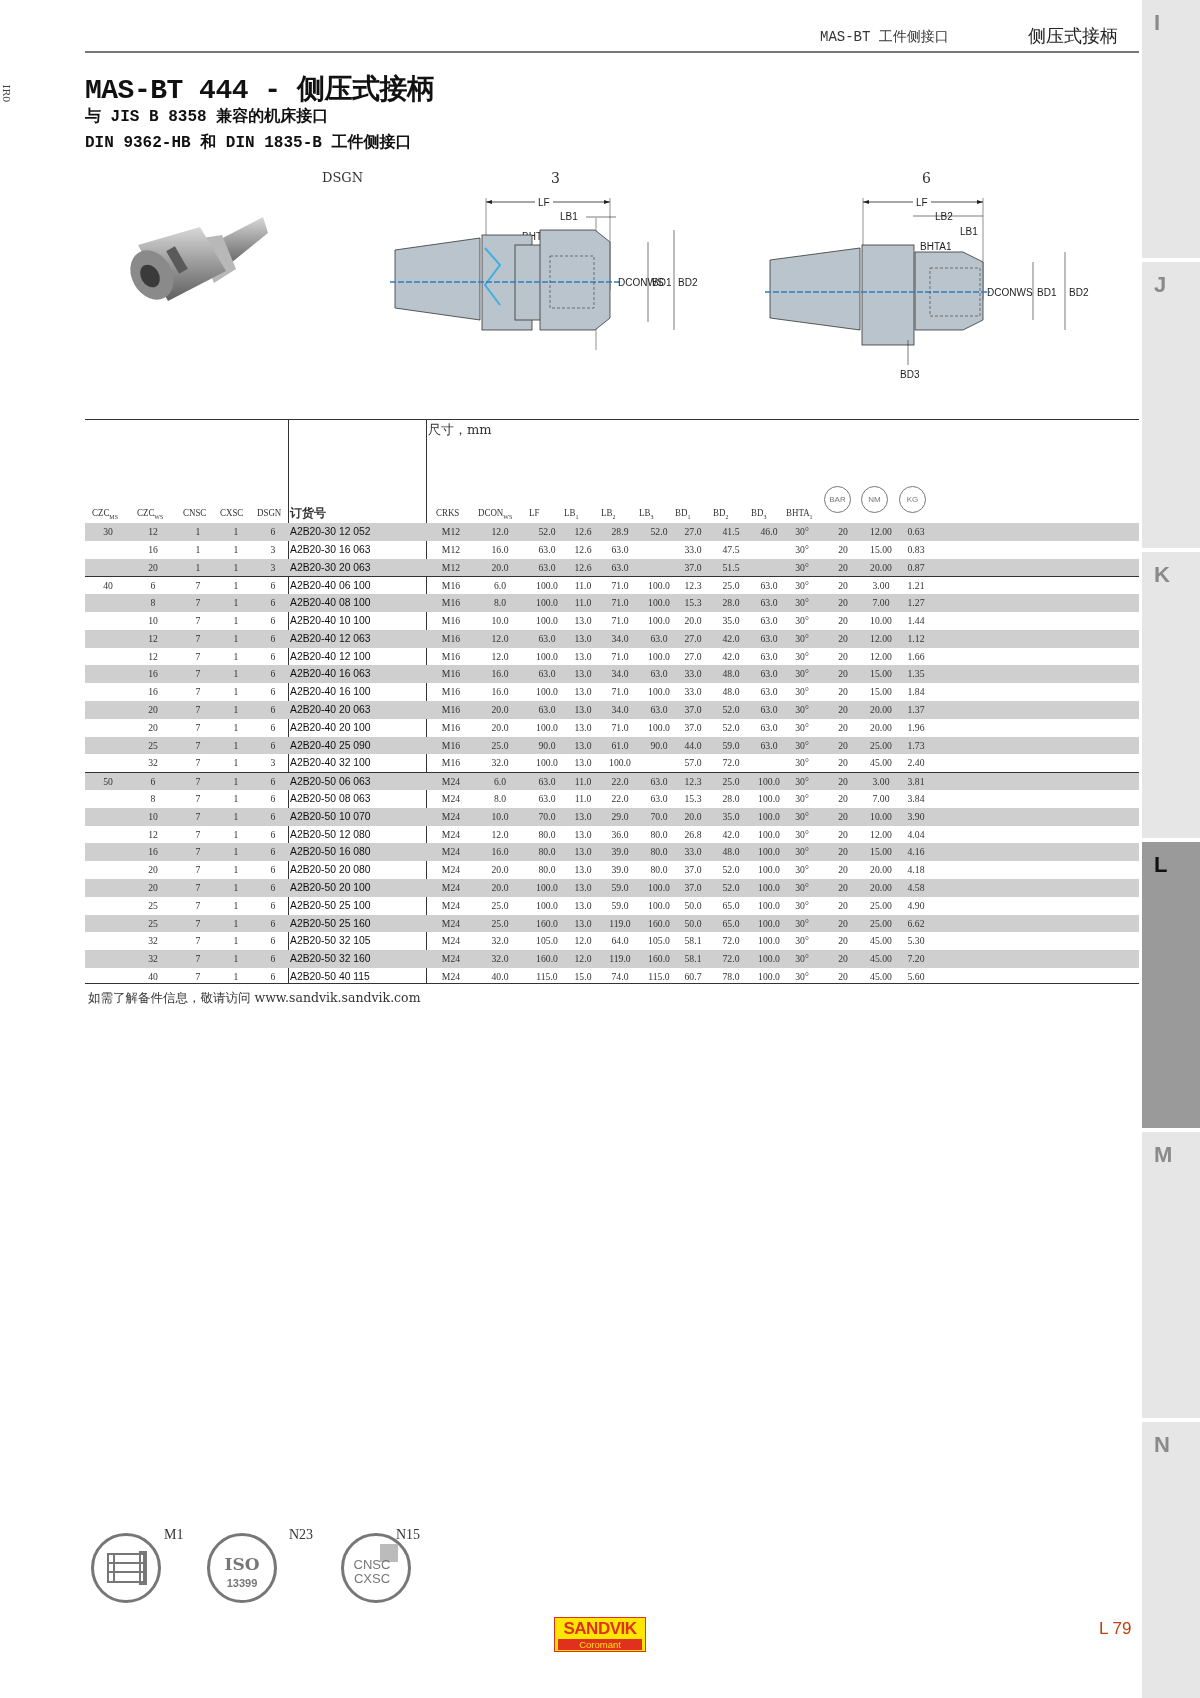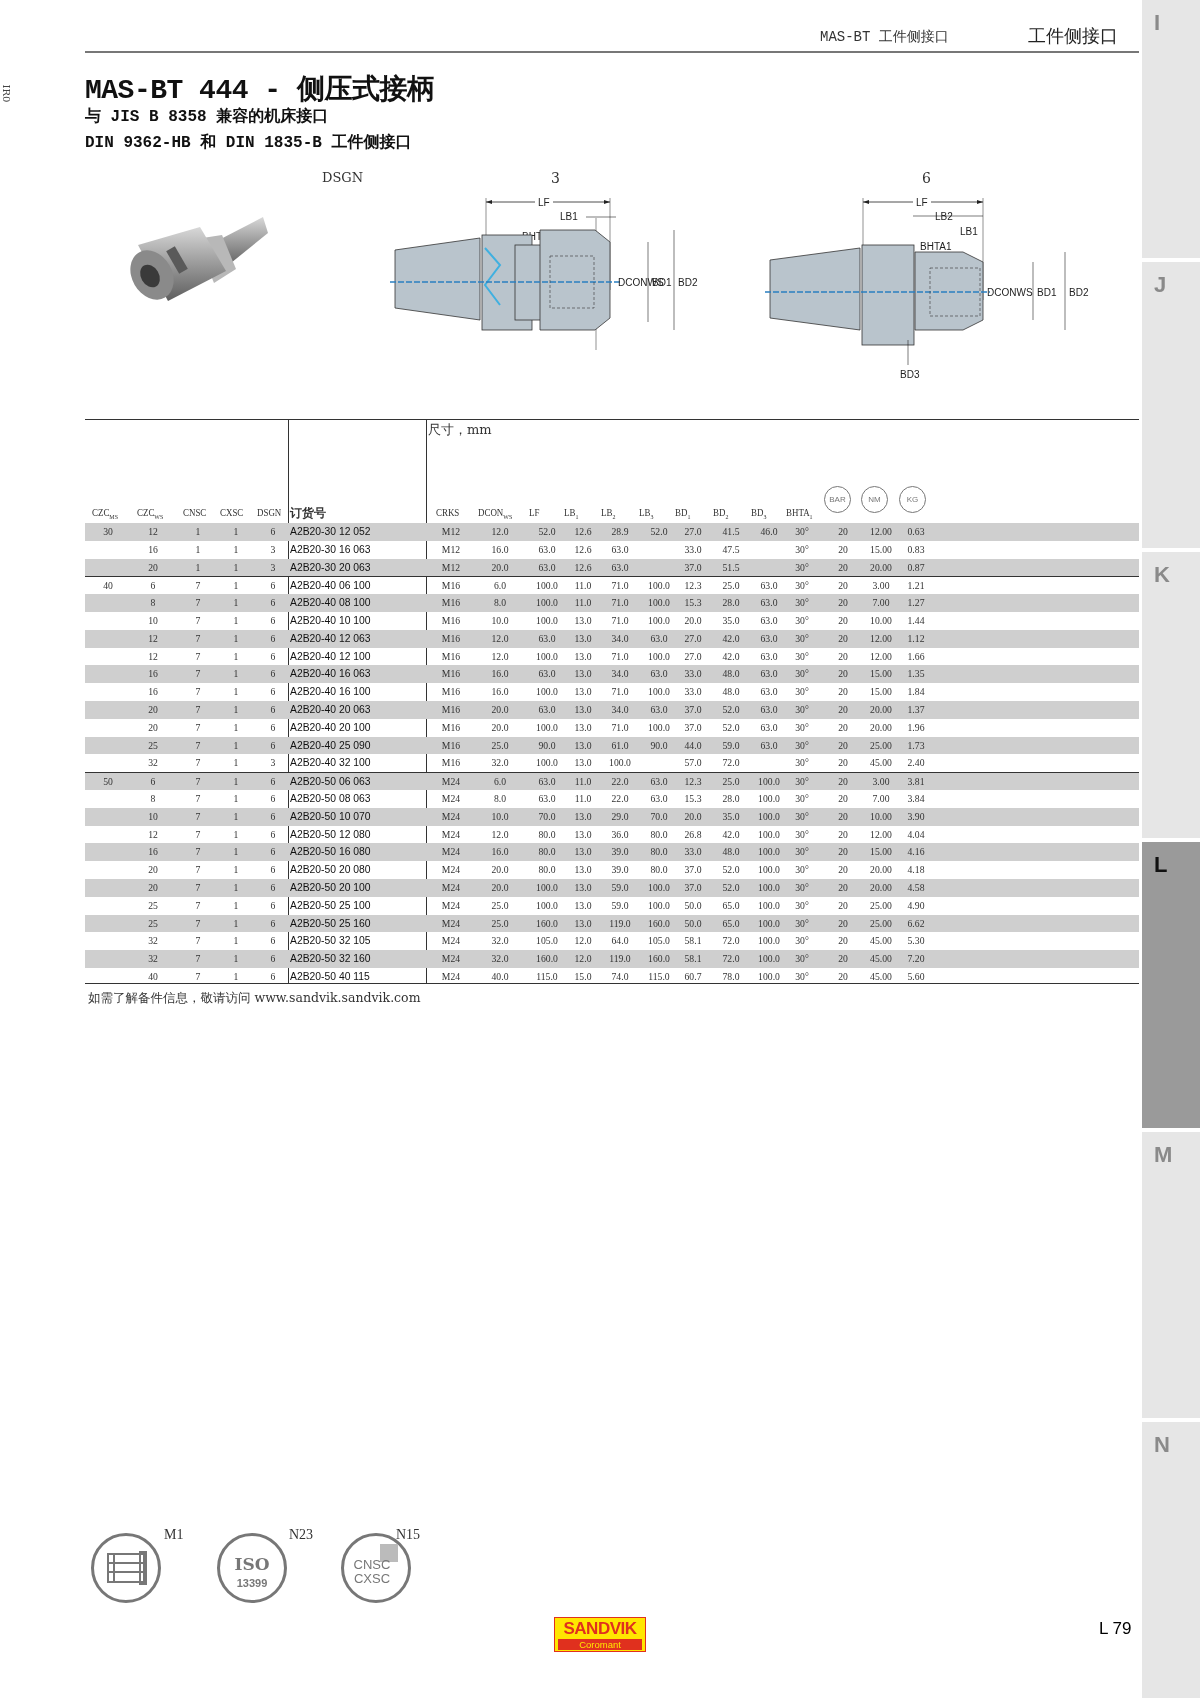--- a/index.html
+++ b/index.html
@@ -50,28 +50,28 @@
   .tbl-bottom-rule { position: absolute; left: 85px; top: 983px; width: 1054px; height: 1px; background: #333; }
   .footnote { position: absolute; left: 88px; top: 990px; font-size: 12.5px; color:#333; font-family: "DejaVu Serif", serif; }
 
   
   .bicon { position: absolute; top: 1533px; width: 70px; height: 70px; border: 3px solid #777; border-radius: 50%; }
   .bicon-lbl { position: absolute; top: 1527px; font-size: 14px; font-family: "Liberation Serif", serif; color:#333; }
 
   .logo { position: absolute; left: 554px; top: 1617px; width: 92px; height: 35px; border: 1px solid #e0301e; background: #ffe600; }
   .logo .t1 { position: absolute; left: 0; top: 1px; width: 100%; text-align: center; font-family: "Liberation Sans", sans-serif; font-weight: bold; font-size: 17px; color: #e0301e; letter-spacing: -0.5px; }
   .logo .t2 { position: absolute; left: 3px; top: 21px; width: 84px; height: 11px; background: #e0301e; text-align:center; font-family: "Liberation Sans", sans-serif; font-size: 9.5px; line-height: 11px; color: #ffe600; }
-  .pagenum { position: absolute; left: 1099px; top: 1619px; font-family: "Liberation Sans", sans-serif; font-size: 17px; color:#000000; }
+  .pagenum { position: absolute; left: 1099px; top: 1619px; font-family: "Liberation Sans", sans-serif; font-size: 17px; color:#c2410c; }
 </style>
 </head>
 <body>
 
 <div class="side-mark">IR0</div>
 <div class="hdr-section">MAS-BT 工件侧接口</div>
-<div class="hdr-chapter">工件侧接口</div>
+<div class="hdr-chapter">侧压式接柄</div>
 <div class="top-rule"></div>
 
 <h1 class="title">MAS-BT 444 - 侧压式接柄</h1>
 <div class="sub1">与 JIS B 8358 兼容的机床接口</div>
 <div class="sub2">DIN 9362-HB 和 DIN 1835-B 工件侧接口</div>
 
 <div class="dsgn-label">DSGN</div>
 <div class="dsgn-3">3</div>
 <div class="dsgn-6">6</div>
 
@@ -754,21 +754,21 @@
         <rect x="14" y="18" width="36" height="28"></rect>
         <line x1="20" y1="18" x2="20" y2="46"></line>
         <line x1="14" y1="27" x2="50" y2="27"></line>
         <line x1="14" y1="36" x2="50" y2="36"></line>
         <rect x="46" y="16" width="6" height="32"></rect>
       </g>
     </svg>
 </div>
 <div class="bicon-lbl" style="left:164px">M1</div>
 
-<div class="bicon" style="left:217px">
+<div class="bicon" style="left:207px">
   <svg width="64" height="64" viewBox="0 0 64 64">
       <text x="32" y="34" text-anchor="middle" font-family="DejaVu Serif, serif" font-weight="bold" font-size="17" fill="#777">ISO</text>
       <text x="32" y="51" text-anchor="middle" font-family="Liberation Sans, sans-serif" font-weight="bold" font-size="11" fill="#777">13399</text>
     </svg>
 </div>
 <div class="bicon-lbl" style="left:289px">N23</div>
 
 <div class="bicon" style="left:341px">
   <svg width="64" height="64" viewBox="0 0 64 64">
       <rect x="36" y="8" width="18" height="18" fill="#bbb"></rect>

